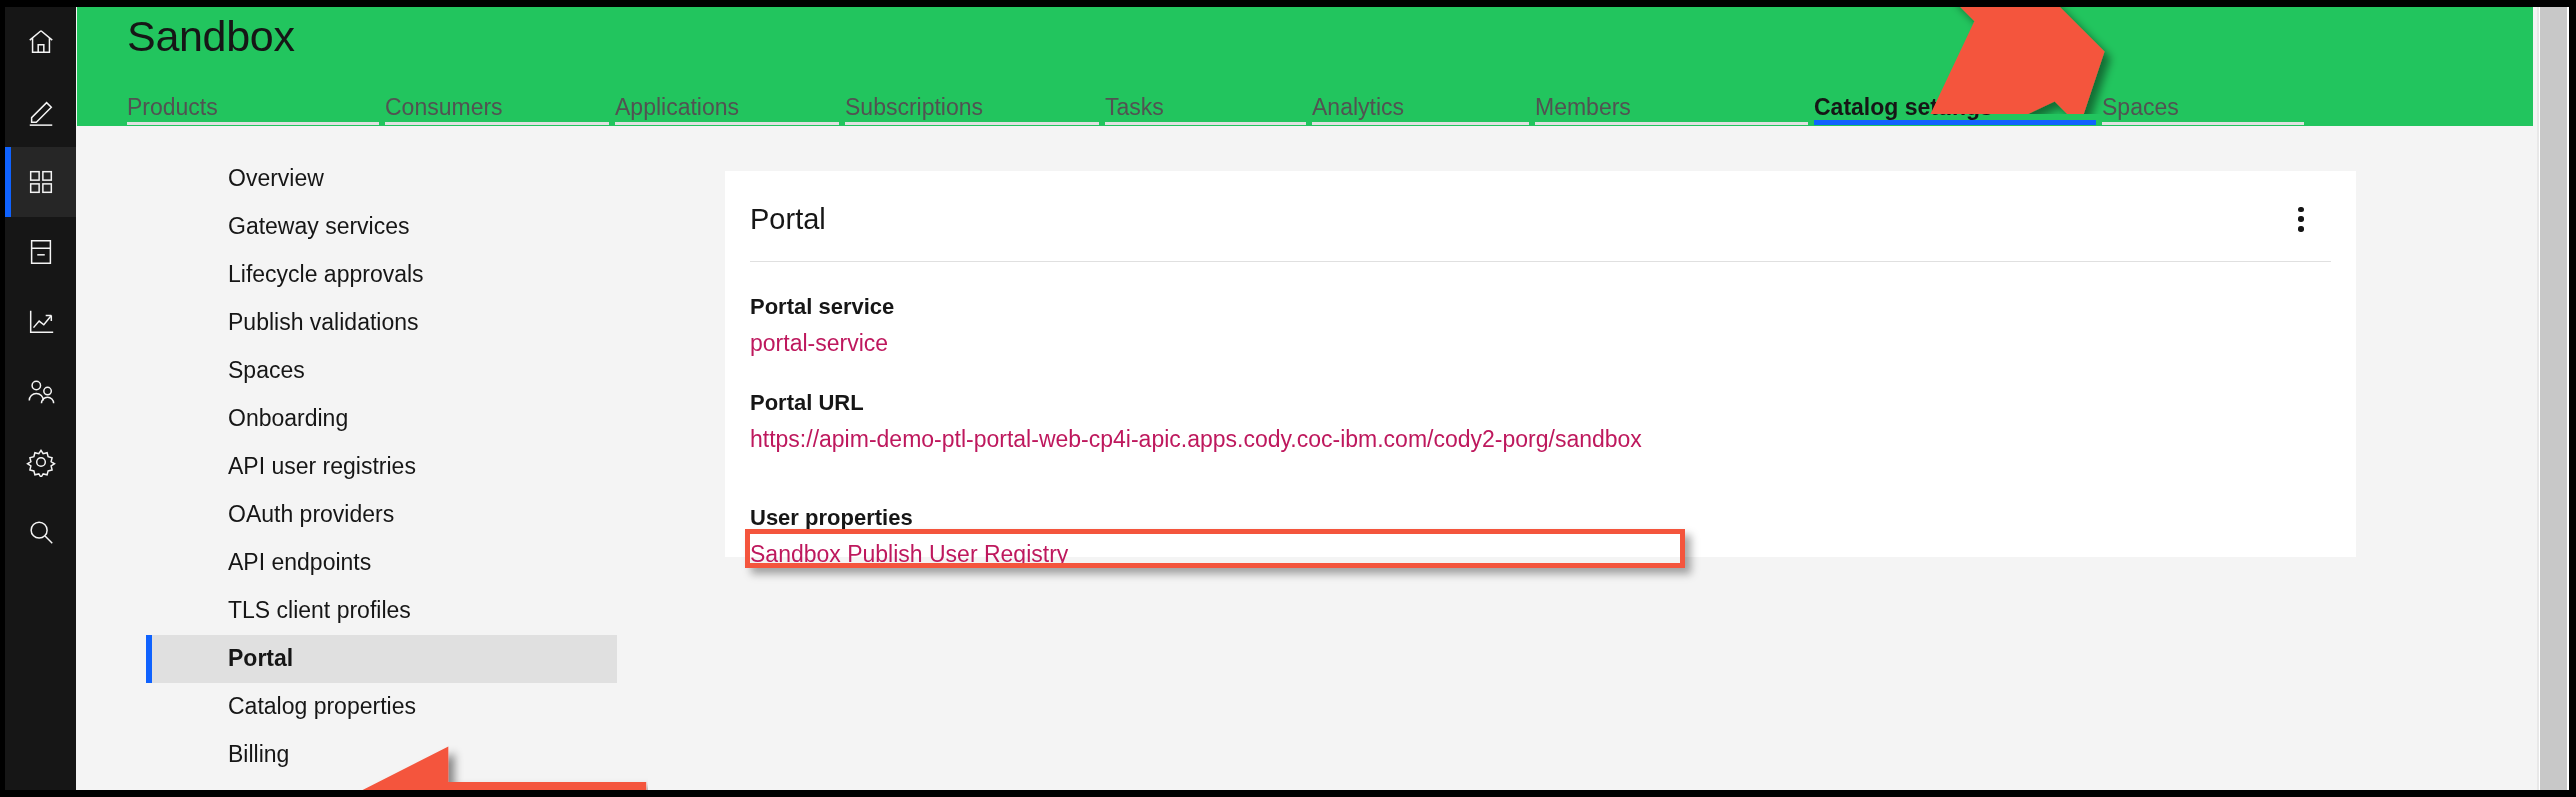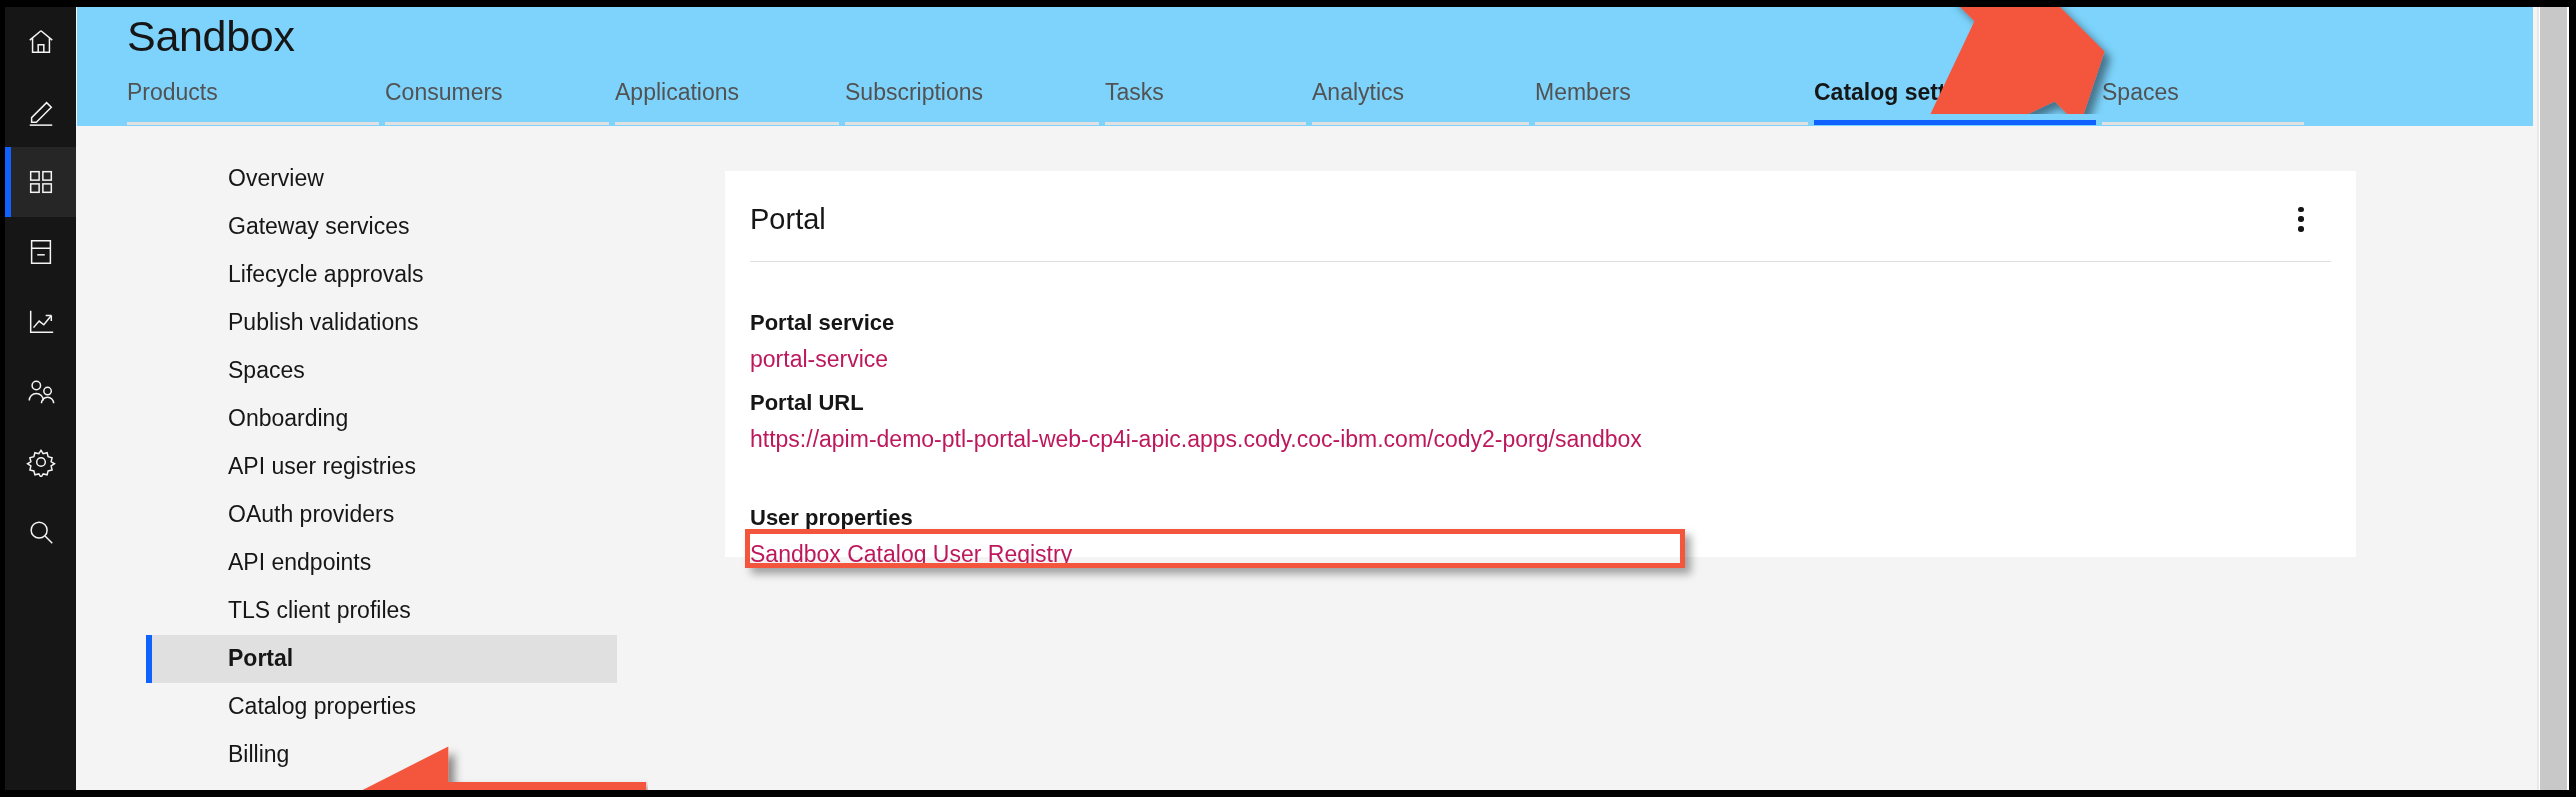--- a/index.html
+++ b/index.html
@@ -57,21 +57,21 @@
     background: #f4f4f4;
     overflow: hidden;
   }
 
   
   .header {
     position: absolute;
     left: 0; top: 0;
     width: 2456px;
     height: 119px;
-    background: #7dd3fc;
+    background: #22c55e;
   }
   .page-title {
     position: absolute;
     left: 50px; top: 1.8px;
     font-size: 43px;
     font-weight: 400;
     color: #161616;
     letter-spacing: -0.3px;
     line-height: 55px;
     white-space: nowrap;
@@ -81,23 +81,23 @@
   .tabs {
     position: absolute;
     left: 50px; top: 71px;
     height: 47px;
     display: flex;
     align-items: flex-start;
   }
   .tab {
     position: relative;
     height: 47px;
-    padding: 0 0 12px 0;
+    padding: 0 0 4px 0;
     display: flex;
-    align-items: flex-start;
+    align-items: flex-end;
     justify-content: flex-start;
     cursor: pointer;
   }
   .tab-label {
     font-size: 23px;
     color: #525252;
     font-weight: 400;
     line-height: 27px;
     white-space: nowrap;
     padding-top: 0.9px;
@@ -210,21 +210,21 @@
     white-space: nowrap;
   }
   .field-value {
     font-size: 23px;
     font-weight: 400;
     color: #be185d;
     line-height: 28.5px;
     white-space: nowrap;
     margin-top: 9px;
   }
-  .f-service { top: 32px; margin-top: 16px; }
+  .f-service { top: 32px; }
   .f-url     { top: 128px; }
   .f-reg     { top: 243px; }
 
   
   .url-highlight {
     position: absolute;
     left: 668px; top: 403px;
     width: 940px; height: 39px;
     border: 5.4px solid #f4553d;
     background: transparent;
@@ -445,21 +445,21 @@
             <div class="field-value">portal-service</div>
           </div>
 
           <div class="field f-url">
             <div class="field-label">Portal URL</div>
             <div class="field-value">https://apim-demo-ptl-portal-web-cp4i-apic.apps.cody.coc-ibm.com/cody2-porg/sandbox</div>
           </div>
 
           <div class="field f-reg">
             <div class="field-label">User properties</div>
-            <div class="field-value">Sandbox Catalog User Registry</div>
+            <div class="field-value">Sandbox Publish User Registry</div>
           </div>
         </div>
       </section>
 
       <div class="url-highlight"></div>
 
       <div class="arrow arrow-portal">
         <svg viewBox="0 0 350 130" width="312" height="116">
           <defs>
             <filter id="sh2" x="-30%" y="-30%" width="180%" height="180%">

